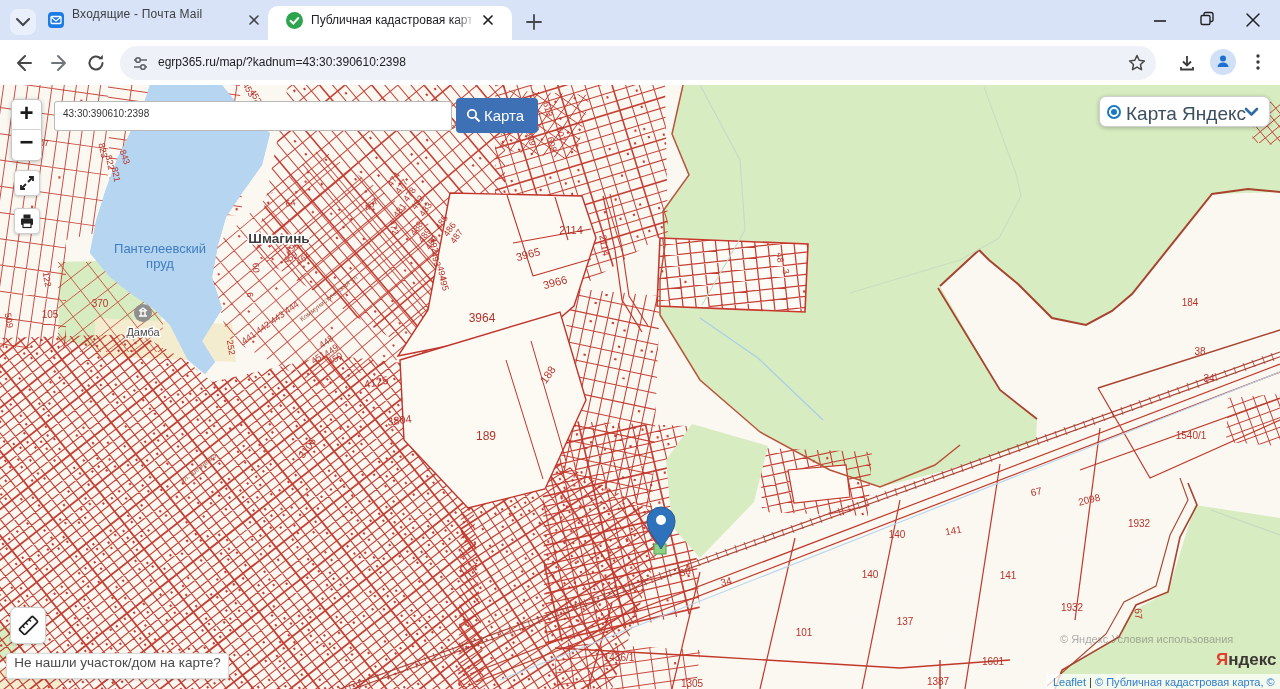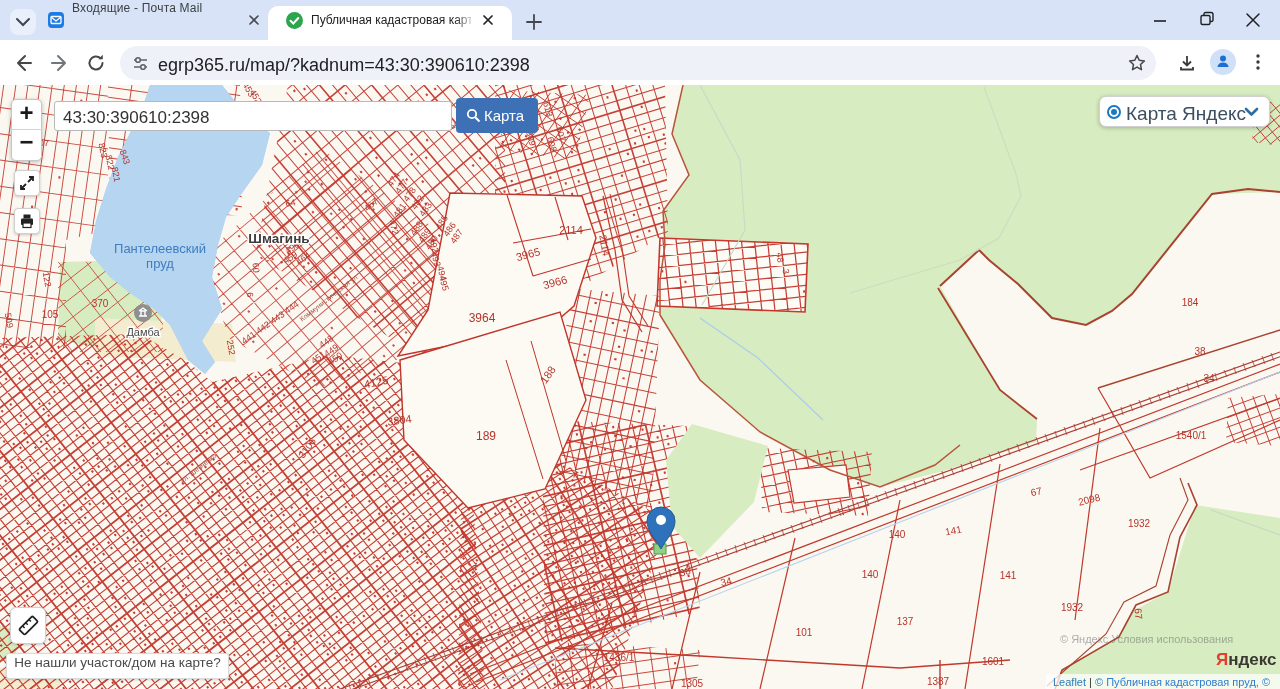--- a/index.html
+++ b/index.html
@@ -302,21 +302,21 @@
 <div class="abs" style="left:10px;top:9px;width:26px;height:26px;border-radius:8px;background:#e9effb"></div>
 <svg class="abs" style="left:15px;top:16px" width="16" height="12">
     <path d="M2,3 l6,6 l6,-6" stroke="#42464d" stroke-width="2" fill="none" stroke-linecap="round"></path>
   </svg>
 
 <svg class="abs" style="left:48px;top:12px" width="16" height="16">
     <rect x="0" y="0" width="16" height="16" rx="4" fill="#1d7be5"></rect>
     <rect x="3" y="4.5" width="10" height="7" rx="1" fill="none" stroke="#fff" stroke-width="1.3"></rect>
     <path d="M3,5 l5,4 l5,-4" stroke="#fff" stroke-width="1.3" fill="none"></path>
   </svg>
-<div class="abs" style="left:72px;top:1px;font-size:12px;color:#3c4043;letter-spacing:.2px">Входящие - Почта Mail</div>
+<div class="abs" style="left:72px;top:7px;font-size:12px;color:#3c4043;letter-spacing:.2px">Входящие - Почта Mail</div>
 <svg class="abs" style="left:248px;top:14px" width="12" height="12">
     <path d="M2,2 L10,10 M10,2 L2,10" stroke="#45484d" stroke-width="1.6" stroke-linecap="round"></path>
   </svg>
 
 <div class="abs" style="left:268px;top:6px;width:244px;height:34px;background:#ffffff;border-radius:10px 10px 0 0"></div>
 <svg class="abs" style="left:286px;top:12px" width="17" height="17">
     <circle cx="8.5" cy="8.5" r="8.5" fill="#2da44e"></circle>
     <path d="M4.5,8.7 l2.8,2.8 l5,-5.5" stroke="#fff" stroke-width="2" fill="none" stroke-linecap="round"></path>
   </svg>
 <div class="abs" style="left:311px;top:13px;width:160px;font-size:12px;color:#202124;white-space:nowrap;overflow:hidden">Публичная кадастровая карта</div>
@@ -350,21 +350,21 @@
     <path d="M16.5,10 a6.5,6.5 0 1 1 -2,-4.7" stroke="#474747" stroke-width="2" fill="none" stroke-linecap="round"></path>
     <path d="M16.8,1.8 V6.2 H12.4z" fill="#474747"></path>
   </svg>
 
 <div class="abs" style="left:120px;top:46px;width:1036px;height:34px;background:#eef1f8;border-radius:17px"></div>
 <svg class="abs" style="left:132px;top:55px" width="17" height="17">
     <path d="M2,5 H15 M2,12 H15" stroke="#5f6368" stroke-width="1.6"></path>
     <circle cx="6" cy="5" r="2.3" fill="#eef1f8" stroke="#5f6368" stroke-width="1.6"></circle>
     <circle cx="11" cy="12" r="2.3" fill="#eef1f8" stroke="#5f6368" stroke-width="1.6"></circle>
   </svg>
-<div class="abs" style="left:158px;top:55px;font-size:18px;color:#202124">egrp365.ru/map/?kadnum=43:30:390610:2398</div>
+<div class="abs" style="left:158px;top:55px;font-size:12px;color:#202124">egrp365.ru/map/?kadnum=43:30:390610:2398</div>
 <svg class="abs" style="left:1128px;top:54px" width="18" height="18">
     <path d="M9,1.5 l2.2,4.8 5.2,.6 -3.9,3.6 1,5.2 -4.5,-2.6 -4.5,2.6 1,-5.2 -3.9,-3.6 5.2,-.6z" fill="none" stroke="#474747" stroke-width="1.5" stroke-linejoin="round"></path>
   </svg>
 <svg class="abs" style="left:1178px;top:54px" width="18" height="18">
     <path d="M9,2 V11 M5,7.5 L9,11.5 L13,7.5" stroke="#3a3a3a" stroke-width="1.8" fill="none"></path>
     <path d="M3,13 v2.5 h12 V13" stroke="#3a3a3a" stroke-width="1.8" fill="none"></path>
   </svg>
 <div class="abs" style="left:1210px;top:49px;width:26px;height:26px;border-radius:50%;background:#cfe0f7"></div>
 <svg class="abs" style="left:1215px;top:53px" width="16" height="16">
     <circle cx="8" cy="5.5" r="3" fill="#1d6fd2"></circle>
@@ -388,21 +388,21 @@
   </svg>
 
 <div class="abs" style="left:14px;top:208px;width:26px;height:26px;background:#fff;border:1px solid #cfcfcf;border-radius:4px;box-shadow:0 1px 3px rgba(0,0,0,.2)"></div>
 <svg class="abs" style="left:18px;top:212px" width="18" height="18">
     <rect x="3" y="6.5" width="12" height="6.5" rx="1" fill="#222"></rect>
     <rect x="5.5" y="2.5" width="7" height="4" fill="#222"></rect>
     <rect x="5" y="11" width="8" height="4.5" fill="#fff" stroke="#222" stroke-width="1.2"></rect>
   </svg>
 
 <div class="abs" style="left:54px;top:101px;width:398px;height:30px;background:#fff;border:1px solid #b9b9b9;border-radius:3px"></div>
-<div class="abs" style="left:63px;top:108px;font-size:17px;color:#333">43:30:390610:2398</div>
+<div class="abs" style="left:63px;top:108px;font-size:10px;color:#333">43:30:390610:2398</div>
 
 <div class="abs" style="left:456px;top:98px;width:82px;height:35px;background:#3e70b5;border-radius:4px"></div>
 <svg class="abs" style="left:466px;top:108px" width="15" height="15">
     <circle cx="6" cy="6" r="4.2" fill="none" stroke="#fff" stroke-width="1.8"></circle>
     <path d="M9.2,9.2 L13.5,13.5" stroke="#fff" stroke-width="2"></path>
   </svg>
 <div class="abs" style="left:484px;top:107px;font-size:15px;color:#fff">Карта</div>
 
 <div class="abs" style="left:1099px;top:96px;width:171px;height:31px;background:#fff;border:1px solid #d0d0d0;border-radius:7px;box-shadow:0 1px 4px rgba(0,0,0,.25)"></div>
 <div class="abs" style="left:1107px;top:105px;width:14px;height:14px;border-radius:50%;border:2px solid #1a78c2;background:#fff"></div>
@@ -418,12 +418,12 @@
       <rect x="3" y="8.5" width="19" height="8" rx="1.5" fill="none" stroke="#222" stroke-width="1.8"></rect>
       <path d="M8,8.5 v3 M12.5,8.5 v3 M17,8.5 v3" stroke="#222" stroke-width="1.4"></path>
     </g>
   </svg>
 
 <div class="abs" style="left:6px;top:653px;width:223px;height:26px;background:#fff;border:1px solid #d9d9d9;border-radius:3px;box-shadow:0 1px 3px rgba(0,0,0,.15)"></div>
 <div class="abs" style="left:6px;top:655px;width:223px;text-align:center;font-size:13.5px;color:#4a4a4a">Не нашли участок/дом на карте?</div>
 
 <div class="abs" style="left:1060px;top:633px;font-size:11px;color:rgba(110,110,110,.55)">© Яндекс Условия использования</div>
 <div class="abs" style="left:1046px;top:674px;width:234px;height:15px;background:rgba(255,255,255,.75)"></div>
-<div class="abs" style="left:1053px;top:676px;font-size:11px;white-space:nowrap"><span style="color:#2a7cc0">Leaflet</span><span style="color:#333"> | </span><span style="color:#2f7ccc">© Публичная кадастровая пруд, ©</span></div>
+<div class="abs" style="left:1053px;top:676px;font-size:11px;white-space:nowrap"><span style="color:#2a7cc0">Leaflet</span><span style="color:#333"> | </span><span style="color:#2f7ccc">© Публичная кадастровая карта, ©</span></div>
 </body></html>

